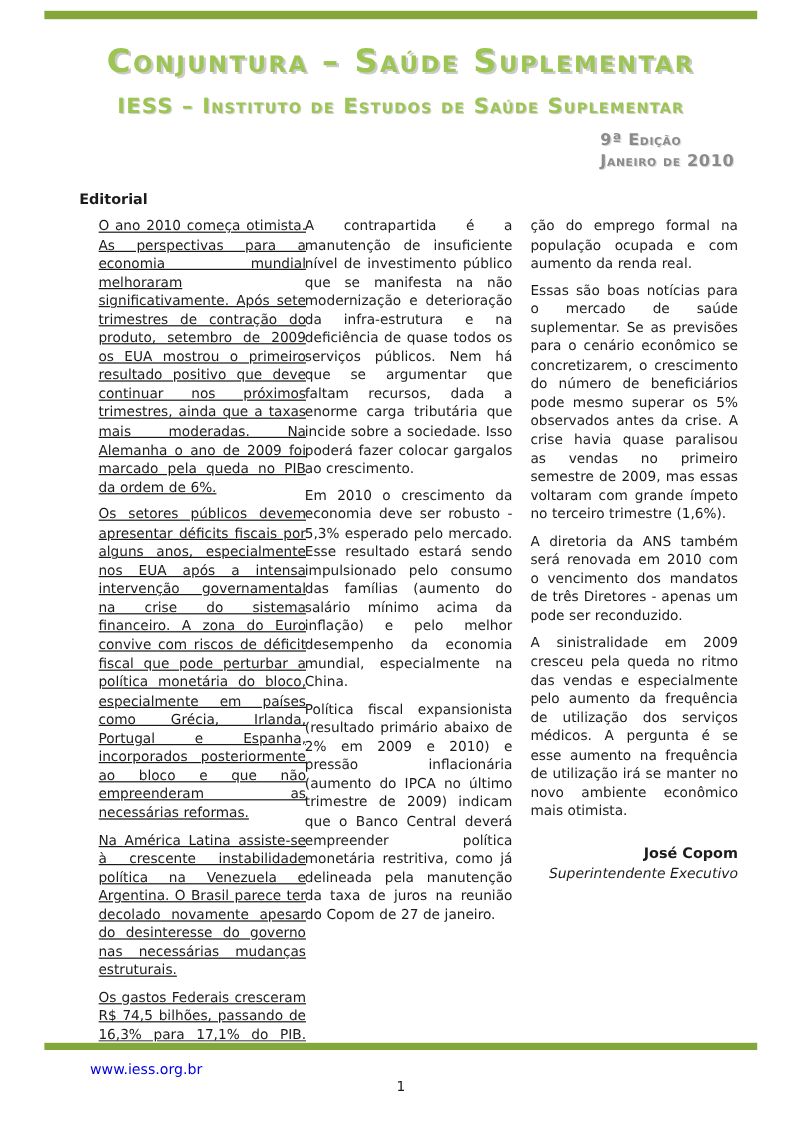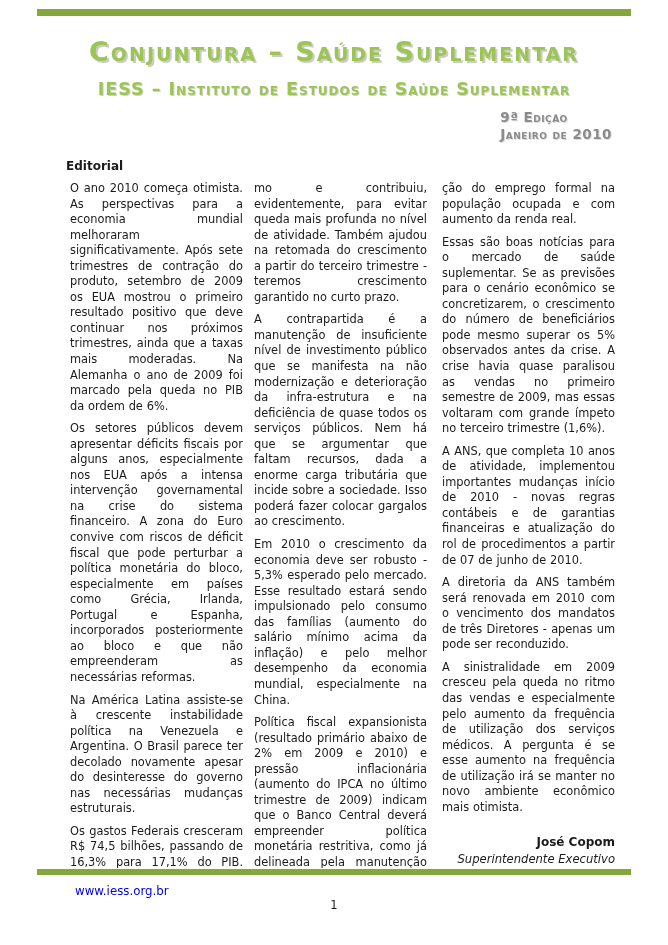--- a/index.html
+++ b/index.html
@@ -13,21 +13,21 @@
          color:#9CC554;text-shadow:2px 2px 0 #cbcbcb;white-space:nowrap;}
   .subtitle{position:absolute;top:79px;left:0;width:668px;text-align:center;
          font-weight:bold;font-variant:small-caps;font-size:17.5px;letter-spacing:1px;
          color:#9CC554;text-shadow:1px 1px 0 #cfcfcf;white-space:nowrap;}
   .edition{position:absolute;top:109px;right:56px;text-align:left;
          font-weight:bold;font-variant:small-caps;font-size:13.5px;line-height:17px;
          letter-spacing:0.5px;color:#8B8B8B;text-shadow:1px 1px 0 #dcdcdc;}
   .editorial-heading{position:absolute;top:159px;left:66px;font-size:12px;font-weight:bold;}
   .columns{position:absolute;top:181px;left:66px;width:549px;height:687px;}
   .col{position:absolute;top:0;width:173px;height:687px;overflow:hidden;}
-  .col1{left:4px;}
+  .col1{left:16px;text-decoration:underline;}
   .col2{left:188px;}
   .col3{left:376px;}
   .para{margin:0 0 7px 0;font-size:11.4px;line-height:15.55px;text-align:justify;
         hyphens:auto;-webkit-hyphens:auto;word-spacing:0.2px;}
   .signature{margin-top:20px;text-align:right;}
   .signature .name{font-size:12px;font-weight:bold;margin-bottom:3px;}
   .signature .role{font-size:11.6px;font-style:italic;}
   .footer-link{position:absolute;top:884px;left:75px;font-size:11.8px;
         color:#0000DE;cursor:pointer;}
   .page-number{position:absolute;top:898px;left:0;width:668px;text-align:center;font-size:11.5px;}
@@ -53,31 +53,29 @@
     <div class="col col1">
       <div>
           <p class="para" lang="pt-BR">O ano 2010 começa otimista. As perspectivas para a economia mundial melhoraram significativamente. Após sete trimestres de contração do produto, setembro de 2009 os EUA mostrou o primeiro resultado positivo que deve continuar nos próximos trimestres, ainda que a taxas mais moderadas. Na Alemanha o ano de 2009 foi marcado pela queda no PIB da ordem de 6%.</p>
           <p class="para" lang="pt-BR">Os setores públicos devem apresentar déficits fiscais por alguns anos, especialmente nos EUA após a intensa intervenção governamental na crise do sistema financeiro. A zona do Euro convive com riscos de déficit fiscal que pode perturbar a política monetária do bloco, especialmente em países como Grécia, Irlanda, Portugal e Espanha, incorporados posteriormente ao bloco e que não empreenderam as necessárias reformas.</p>
           <p class="para" lang="pt-BR">Na América Latina assiste-se à crescente instabilidade política na Venezuela e Argentina. O Brasil parece ter decolado novamente apesar do desinteresse do governo nas necessárias mudanças estruturais.</p>
           <p class="para" lang="pt-BR">Os gastos Federais cresceram R$ 74,5 bilhões, passando de 16,3% para 17,1% do PIB. Esse aumento se destinou majoritariamente a custear aumentos da folha de pagamentos e benefícios da previdência e da assistência social. Esse aumento sustentou a demanda por bens de consu-</p>
         </div>
     </div>
     <div class="col col2">
       <div>
-          <p class="para" lang="pt-BR">mo e contribuiu, evidentemente, para evitar queda mais profunda no nível de atividade. Também ajudou na retomada do crescimento a partir do terceiro trimestre - teremos crescimento garantido no curto prazo.</p>
           <p class="para" lang="pt-BR">A contrapartida é a manutenção de insuficiente nível de investimento público que se manifesta na não modernização e deterioração da infra-estrutura e na deficiência de quase todos os serviços públicos. Nem há que se argumentar que faltam recursos, dada a enorme carga tributária que incide sobre a sociedade. Isso poderá fazer colocar gargalos ao crescimento.</p>
           <p class="para" lang="pt-BR">Em 2010 o crescimento da economia deve ser robusto - 5,3% esperado pelo mercado. Esse resultado estará sendo impulsionado pelo consumo das famílias (aumento do salário mínimo acima da inflação) e pelo melhor desempenho da economia mundial, especialmente na China.</p>
           <p class="para" lang="pt-BR">Política fiscal expansionista (resultado primário abaixo de 2% em 2009 e 2010) e pressão inflacionária (aumento do IPCA no último trimestre de 2009) indicam que o Banco Central deverá empreender política monetária restritiva, como já delineada pela manutenção da taxa de juros na reunião do Copom de 27 de janeiro.</p>
         </div>
     </div>
     <div class="col col3">
       <div>
           <p class="para" lang="pt-BR">ção do emprego formal na população ocupada e com aumento da renda real.</p>
           <p class="para" lang="pt-BR">Essas são boas notícias para o mercado de saúde suplementar. Se as previsões para o cenário econômico se concretizarem, o crescimento do número de beneficiários pode mesmo superar os 5% observados antes da crise. A crise havia quase paralisou as vendas no primeiro semestre de 2009, mas essas voltaram com grande ímpeto no terceiro trimestre (1,6%).</p>
-          <p class="para" lang="pt-BR">A ANS, que completa 10 anos de atividade, implementou importantes mudanças início de 2010 - novas regras contábeis e de garantias financeiras e atualização do rol de procedimentos a partir de 07 de junho de 2010.</p>
           <p class="para" lang="pt-BR">A diretoria da ANS também será renovada em 2010 com o vencimento dos mandatos de três Diretores - apenas um pode ser reconduzido.</p>
           <p class="para" lang="pt-BR">A sinistralidade em 2009 cresceu pela queda no ritmo das vendas e especialmente pelo aumento da frequência de utilização dos serviços médicos. A pergunta é se esse aumento na frequência de utilização irá se manter no novo ambiente econômico mais otimista.</p>
         </div>
       <div class="signature">
         <div class="name">José Copom</div>
         <div class="role">Superintendente Executivo</div>
       </div>
     </div>
   </div>
 

